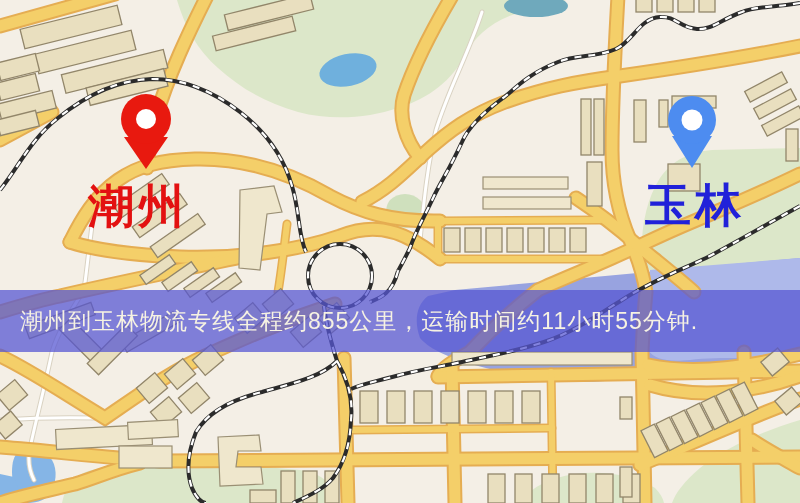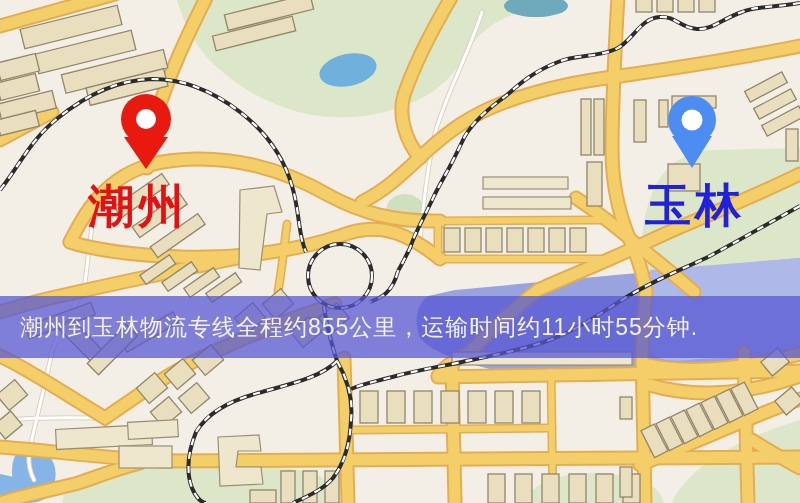--- a/index.html
+++ b/index.html
@@ -28,21 +28,21 @@
   .bldg{fill:var(--building,#e9dfbf);stroke:#92866a;stroke-width:1.3;}
   .bldg-light{fill:#efe7cd;stroke:#9a8f74;stroke-width:1.2;}
   .pin-red{fill:var(--pin_red,#e8190f);}
   .pin-blue{fill:var(--pin_blue,#4d8cf0);}
   .pin-hole{fill:#ffffff;}
   .city-label{font-weight:bold;font-size:46px;letter-spacing:4px;}
   .label-origin{fill:var(--label_red,#e31111);}
   .label-dest{fill:var(--label_blue,#2121d9);}
   
   #banner{
-    position:absolute;left:0;top:296px;width:800px;height:62px;
+    position:absolute;left:0;top:290px;width:800px;height:62px;
     background:var(--banner_bg,rgba(86,86,210,0.74));
     display:flex;align-items:center;box-sizing:border-box;padding-left:20px;
   }
   #banner .txt{
     color:var(--banner_text,#f6f2e2);
     font-size:23px;letter-spacing:1px;white-space:nowrap;
   }
 </style>
 </head>
 <body>

